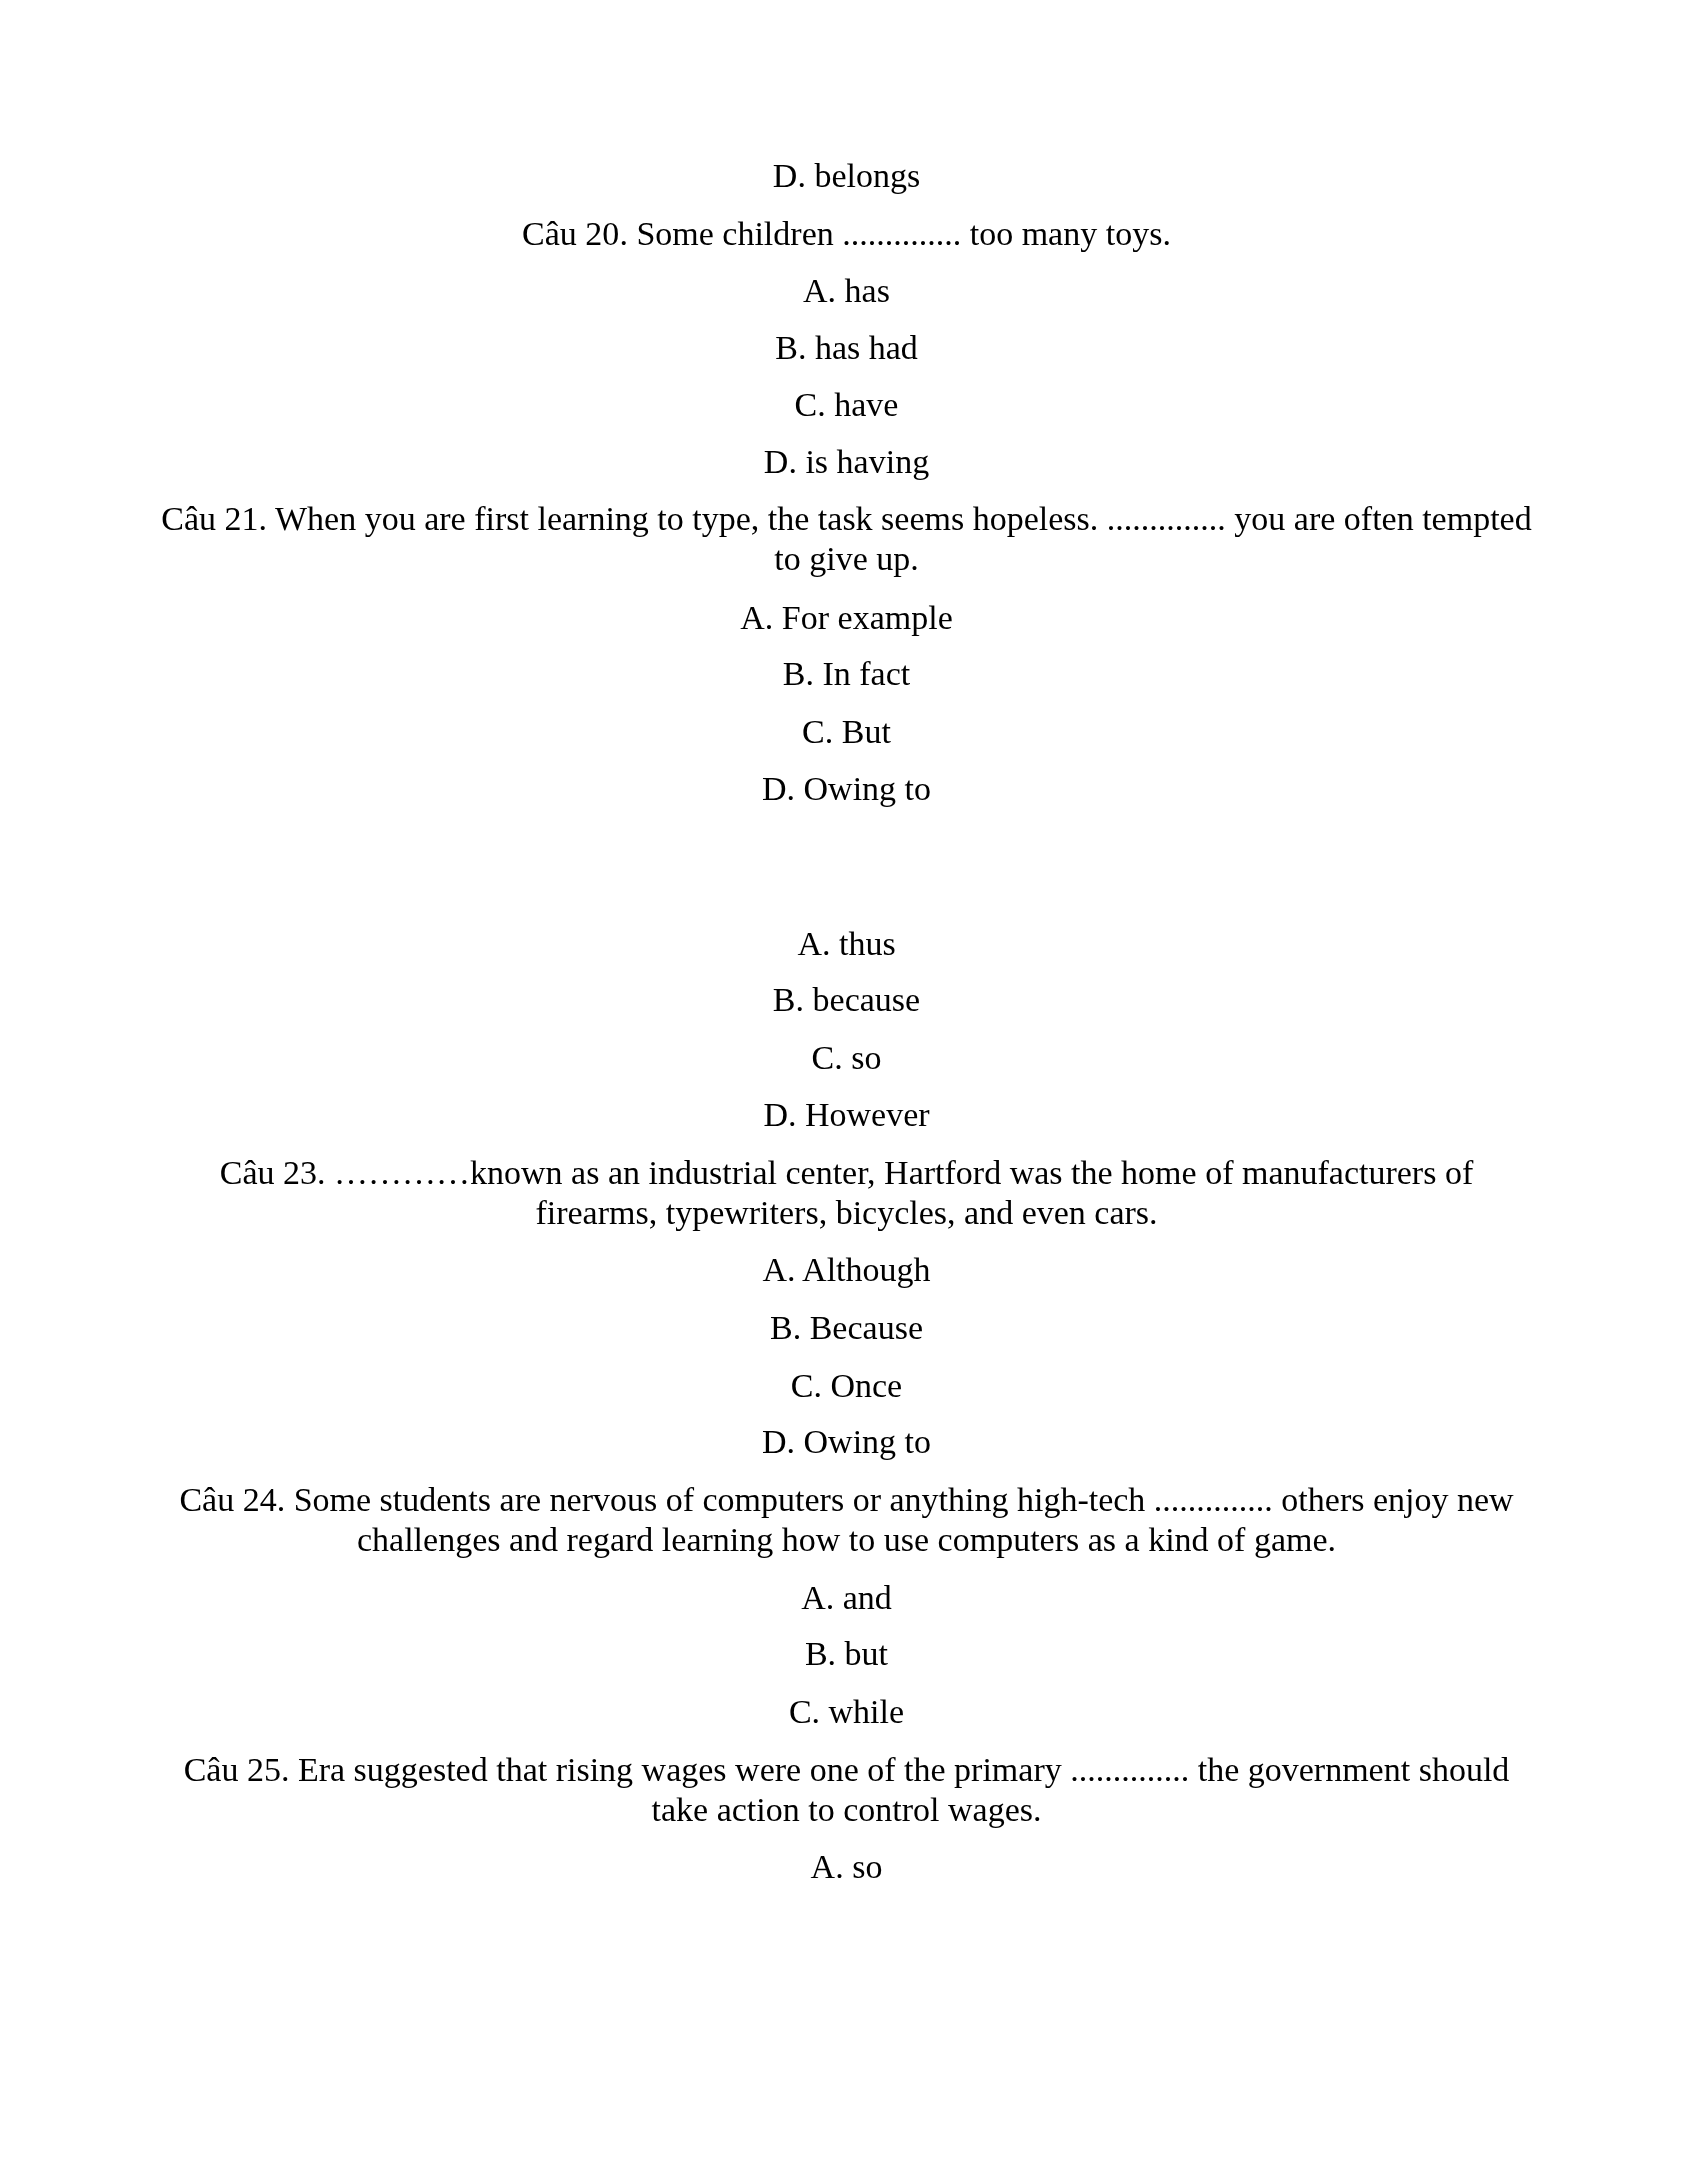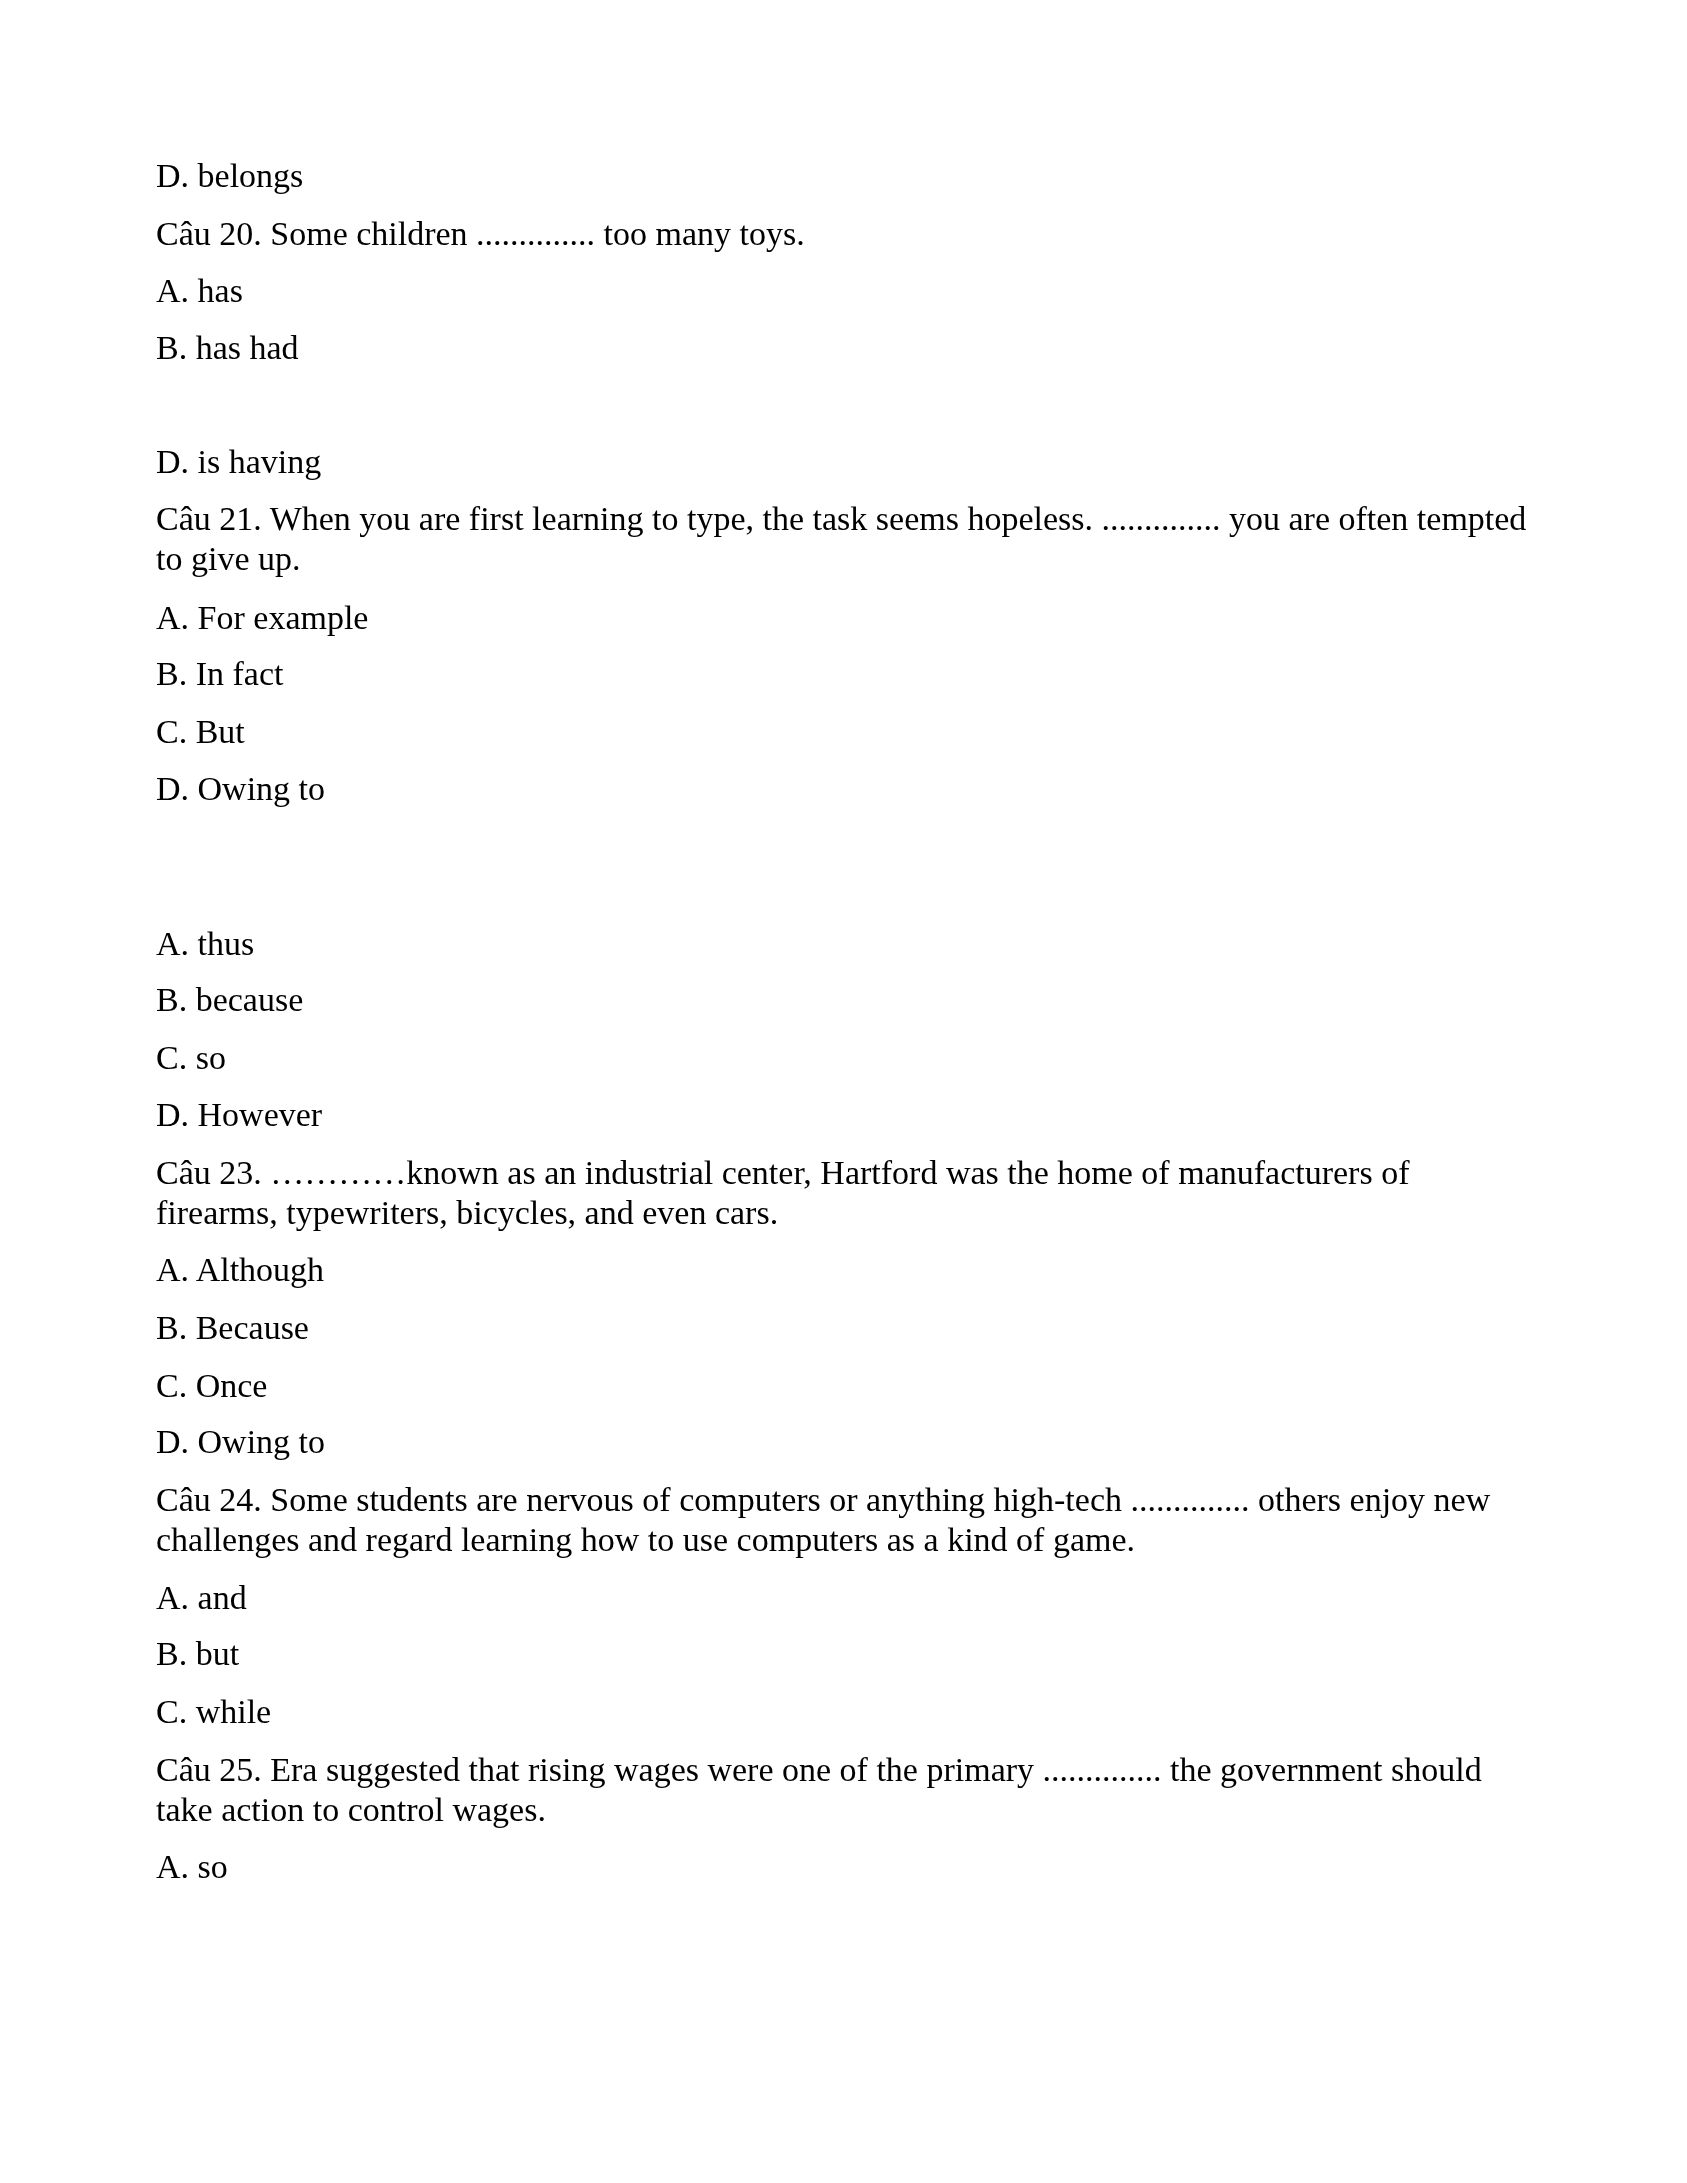--- a/index.html
+++ b/index.html
@@ -1,35 +1,36 @@
 <!DOCTYPE html>
 <html style="font-size:12.7px"><head>
 <meta charset="utf-8">
 <style>
   html, body { margin: 0; padding: 0; background: #ffffff; }
   body { width: 1687px; height: 2183px; position: relative; overflow: hidden; }
-  .page { position: absolute; left: 0; top: 0; width: 1687px; height: 1705px; background: #ffffff; }
+  .page { position: absolute; left: 0; top: 0; width: 1687px; height: 1705px; background: #ffffff; text-align: center; }
   .line {
     position: absolute; left: 156px; width: 1381px;
     font-family: "Liberation Serif", "DejaVu Serif", serif;
     font-size: 34px; line-height: 40px; color: #000000;
     white-space: nowrap;
   }
   .q { white-space: normal; }
   .q b { font-weight: normal; }
 </style>
 </head>
 <body>
 
 <div class="page">
   <div class="line" style="top:156px">D. belongs</div>
 
   <div class="line q" style="top:214px"><b>Câu 20</b><span>. Some children .............. too many toys.</span></div>
   <div class="line" style="top:328px">B. has had</div>
   <div class="line" style="top:271px">A. has</div>
+  <div class="line" style="top:385px">C. have</div>
   <div class="line" style="top:442px">D. is having</div>
 
   <div class="line q" style="top:499px"><b>Câu 21</b><span>. When you are first learning to type, the task seems hopeless. .............. you are often tempted to give up.</span></div>
   <div class="line" style="top:598px">A. For example</div>
   <div class="line" style="top:654px">B. In fact</div>
   <div class="line" style="top:712px">C. But</div>
   <div class="line" style="top:769px">D. Owing to</div>
 
   <div class="line" style="top:924px">A. thus</div>
   <div class="line" style="top:980px">B. because</div>

